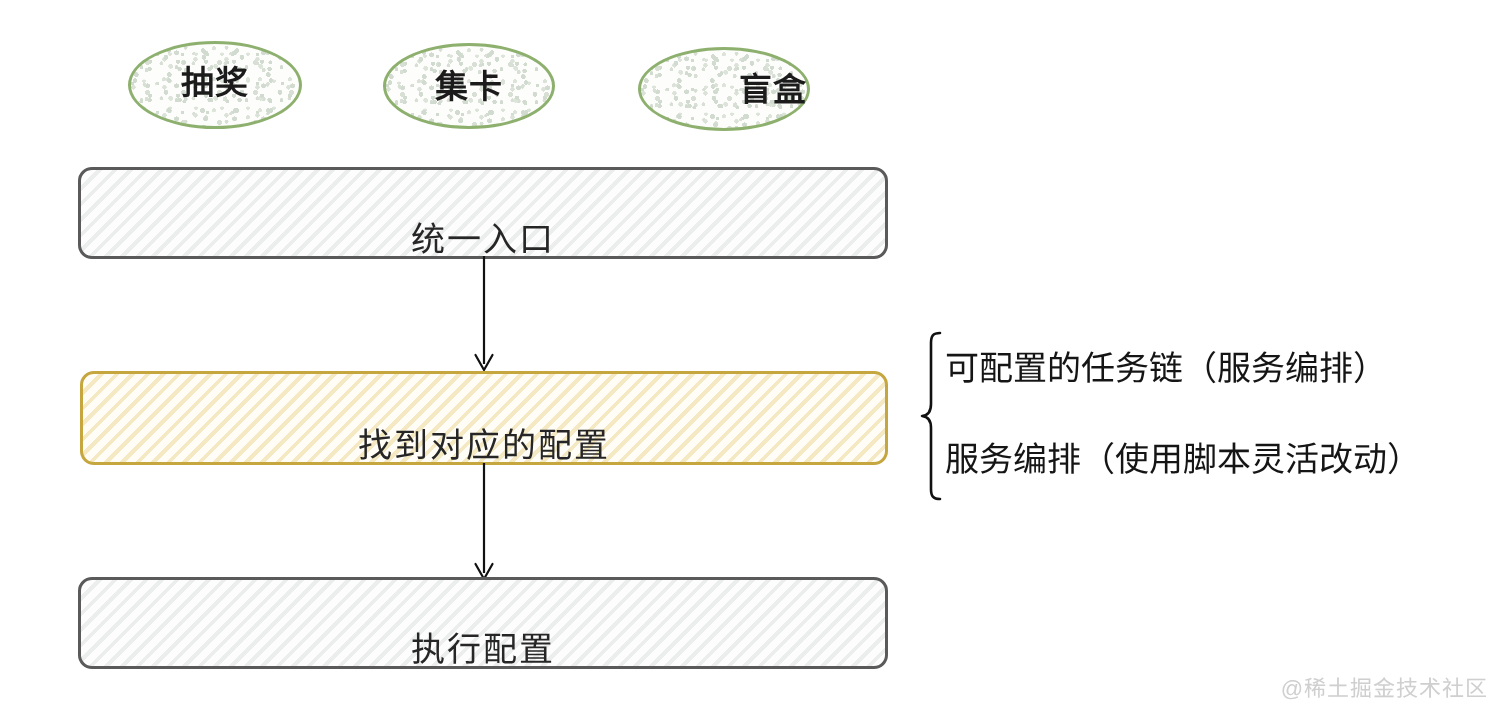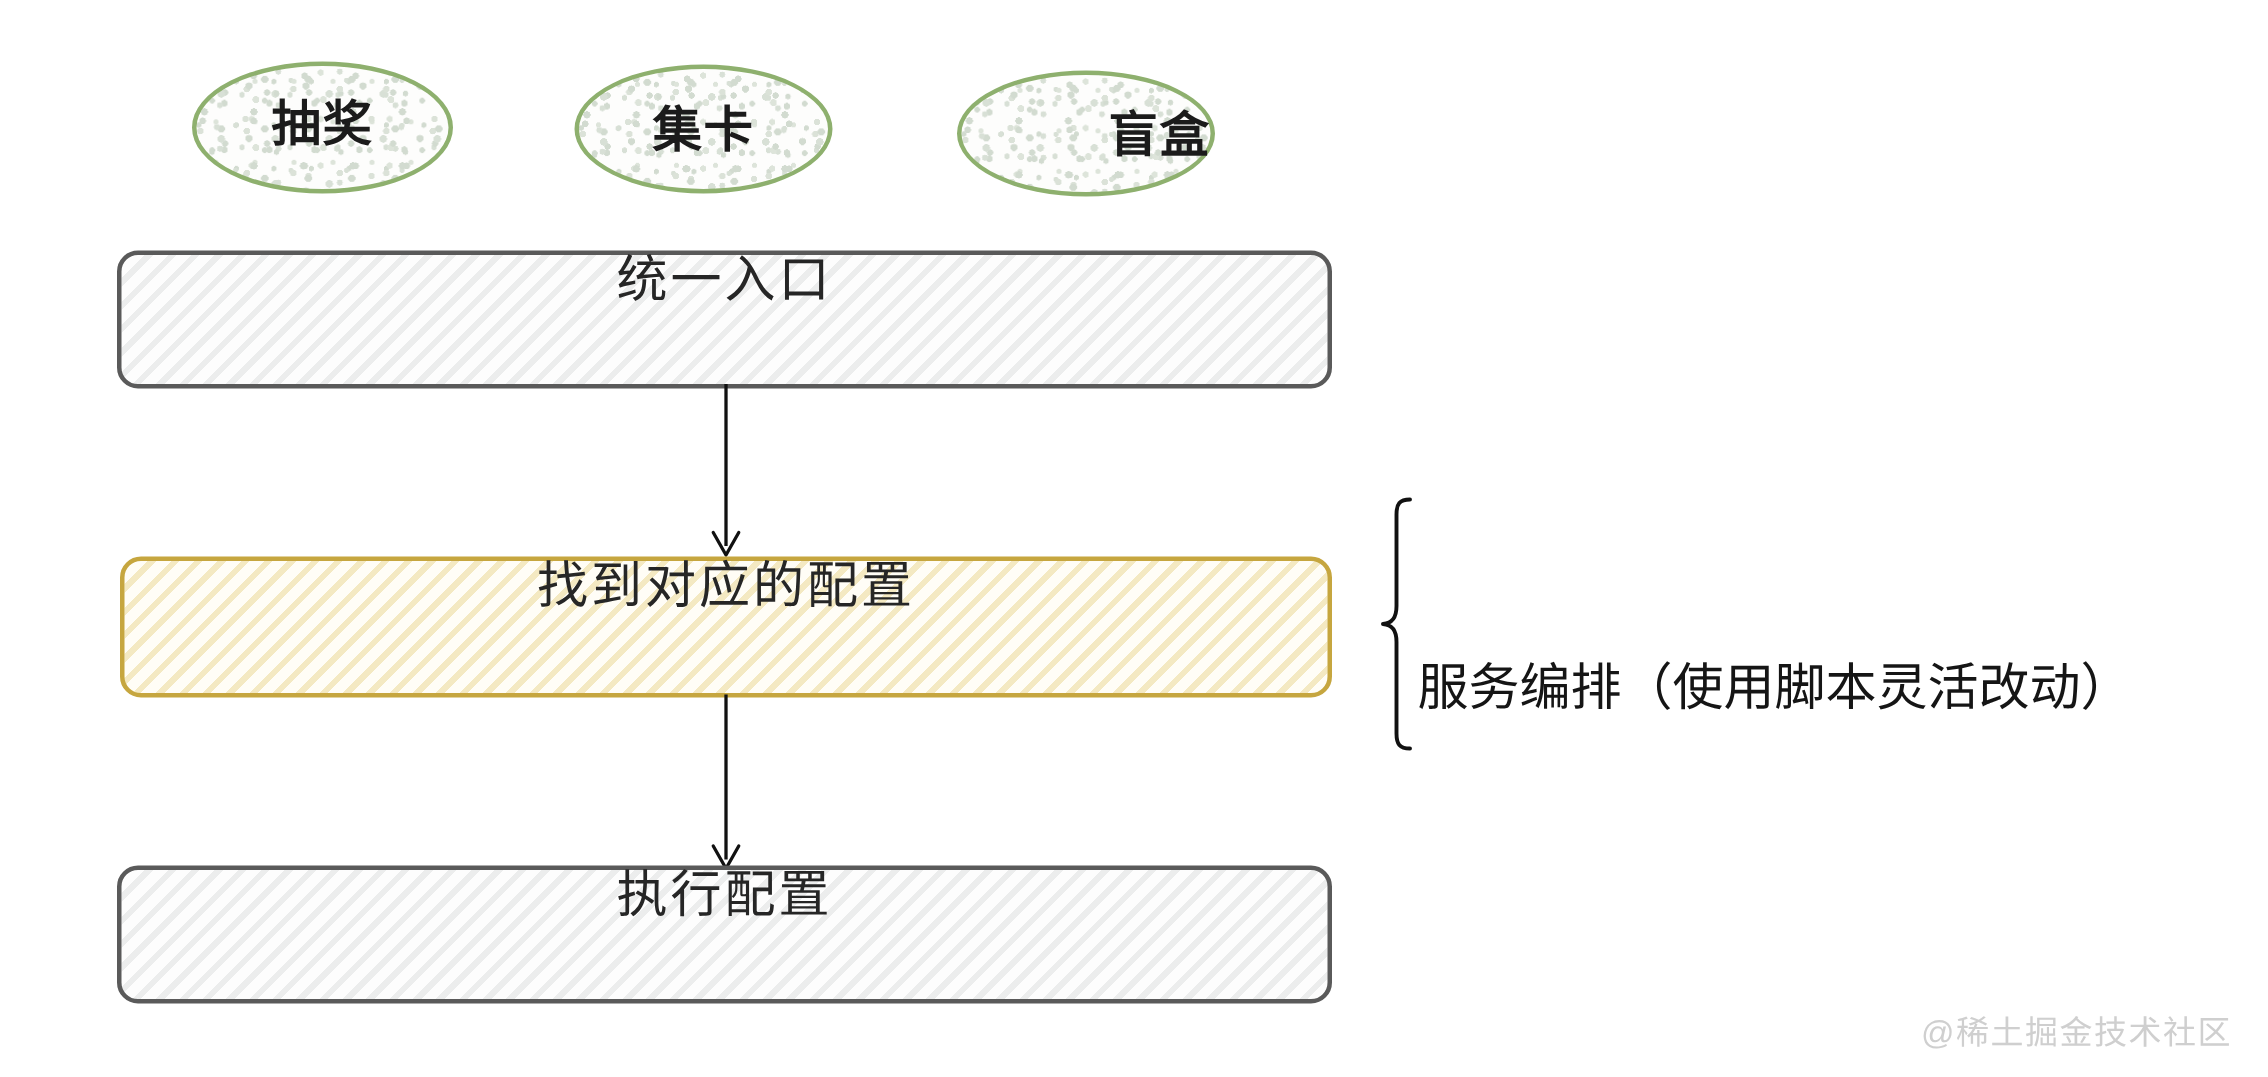--- a/index.html
+++ b/index.html
@@ -64,21 +64,21 @@
     color: #1b1b1b;
     letter-spacing: 1px;
     line-height: 1;
     white-space: nowrap;
   }
 
   
   .box-node {
     position: absolute;
     display: flex;
-    align-items: flex-start;
+    align-items: flex-end;
     justify-content: center;
     box-sizing: border-box;
     border-radius: 14px;
   }
   .box-node .node-label {
     position: relative;
     z-index: 2;
     font-size: 34px;
     font-weight: 500;
     color: #262626;
@@ -177,20 +177,23 @@
   <svg class="brace-wrap" style="left:916px; top:330px; width:32px; height:172px;" viewBox="0 0 32 172">
     <path d="M24 3
              C 17 3, 15 6, 15 13
              L 15 74
              C 15 82, 12 85.5, 6 86
              C 12 86.5, 15 90, 15 98
              L 15 159
              C 15 166, 17 169, 24 169" fill="none" stroke="#111111" stroke-width="2.6" stroke-linecap="round" stroke-linejoin="round"></path>
   </svg>
 
+  <div class="annotation-line" style="left:945px; top:351px;">
+    <span>可配置的任务链（服务编排）</span>
+  </div>
 
   <div class="annotation-line" style="left:945px; top:442px;">
     <span>服务编排（使用脚本灵活改动）</span>
   </div>
 
   <div class="watermark" style="right:24px; bottom:16px;">@稀土掘金技术社区</div>
 
 </div>
 
 </body></html>

